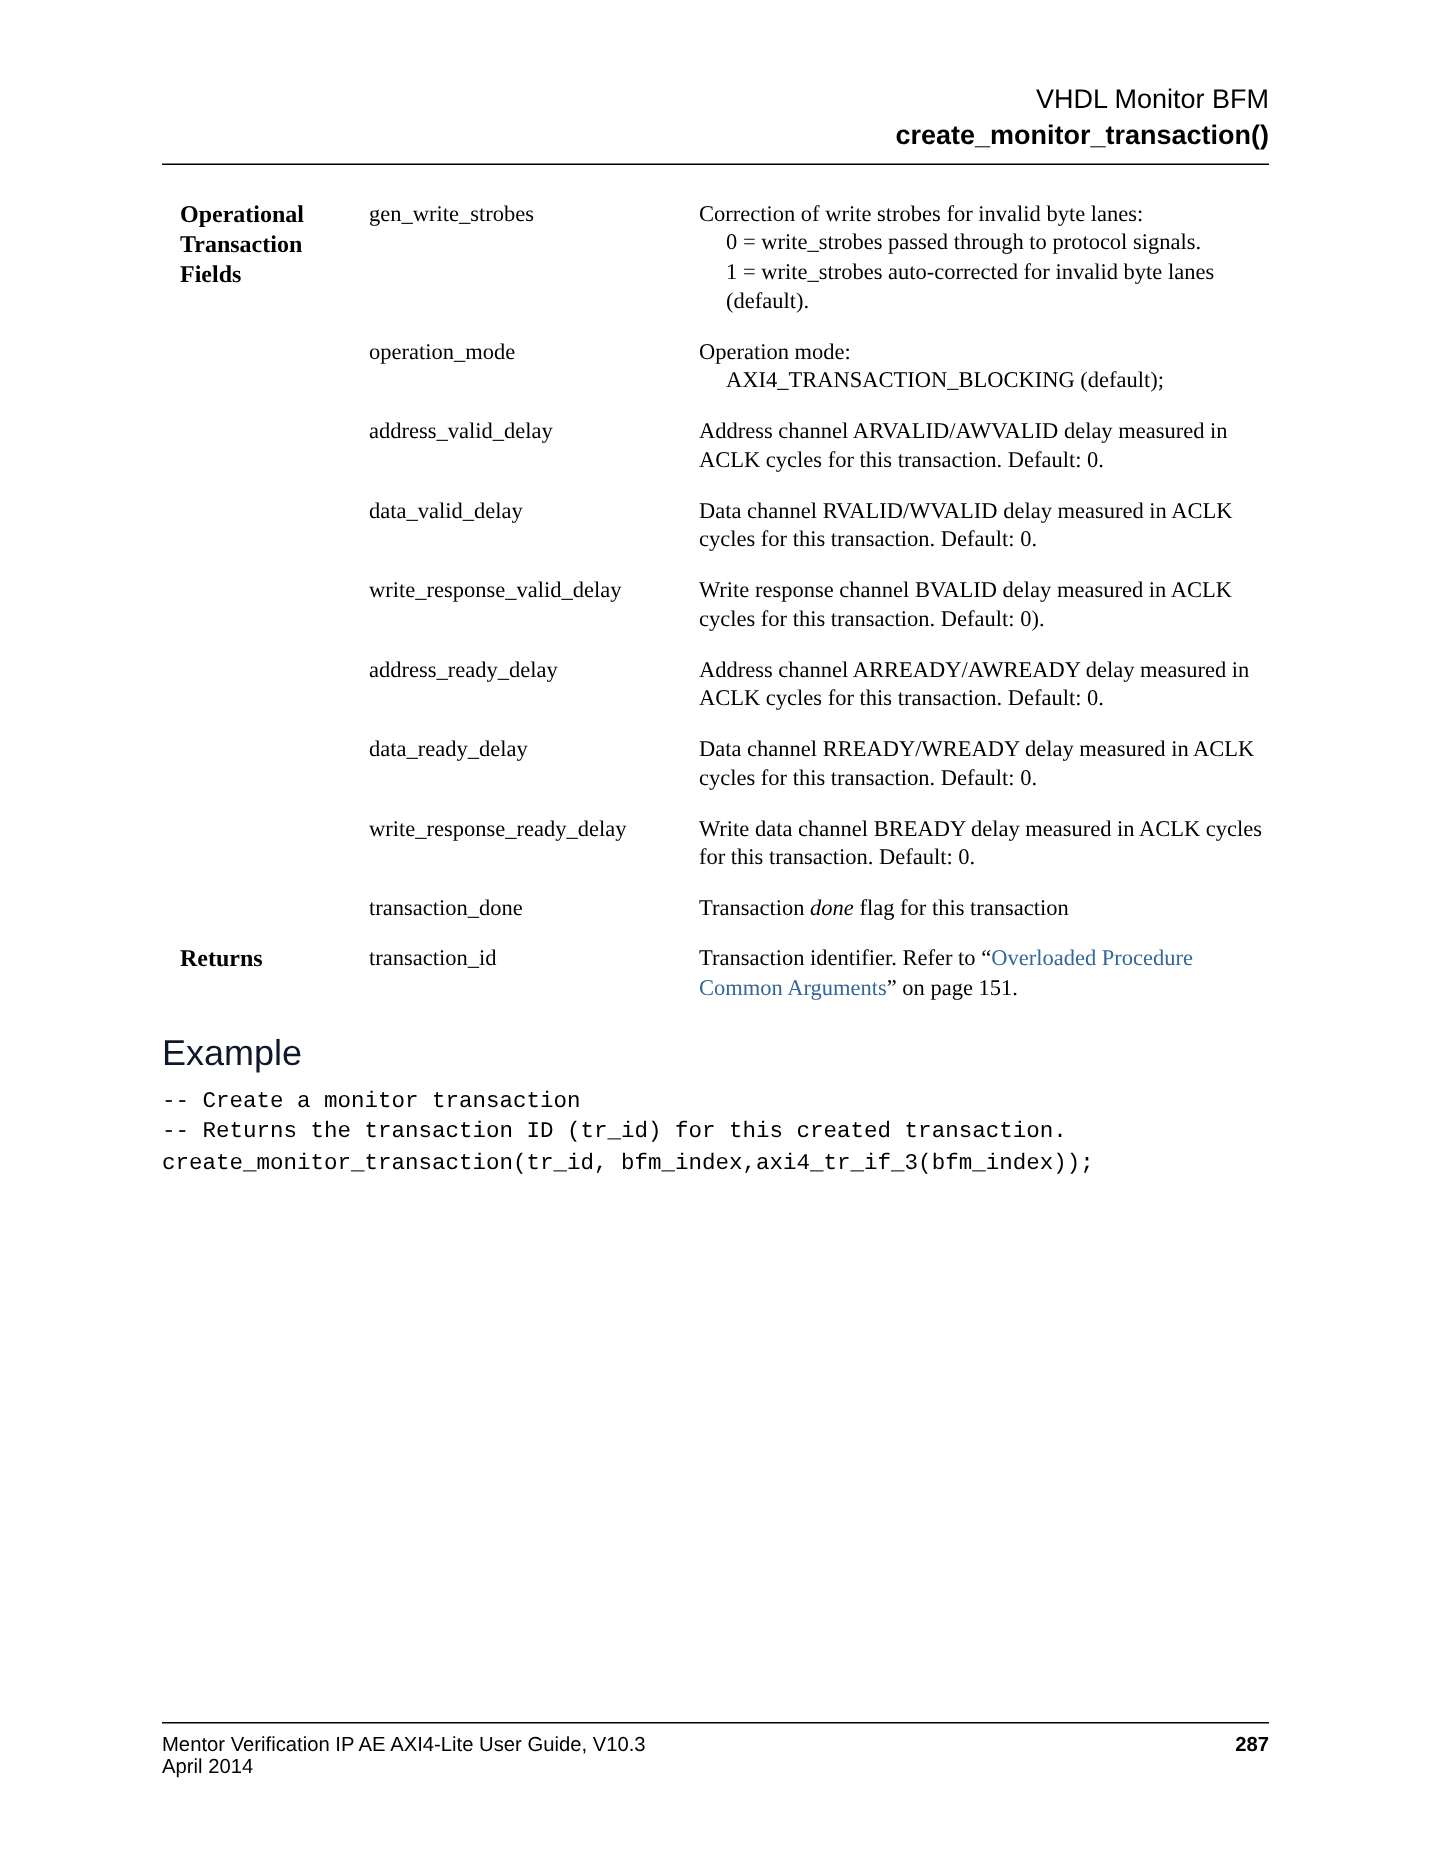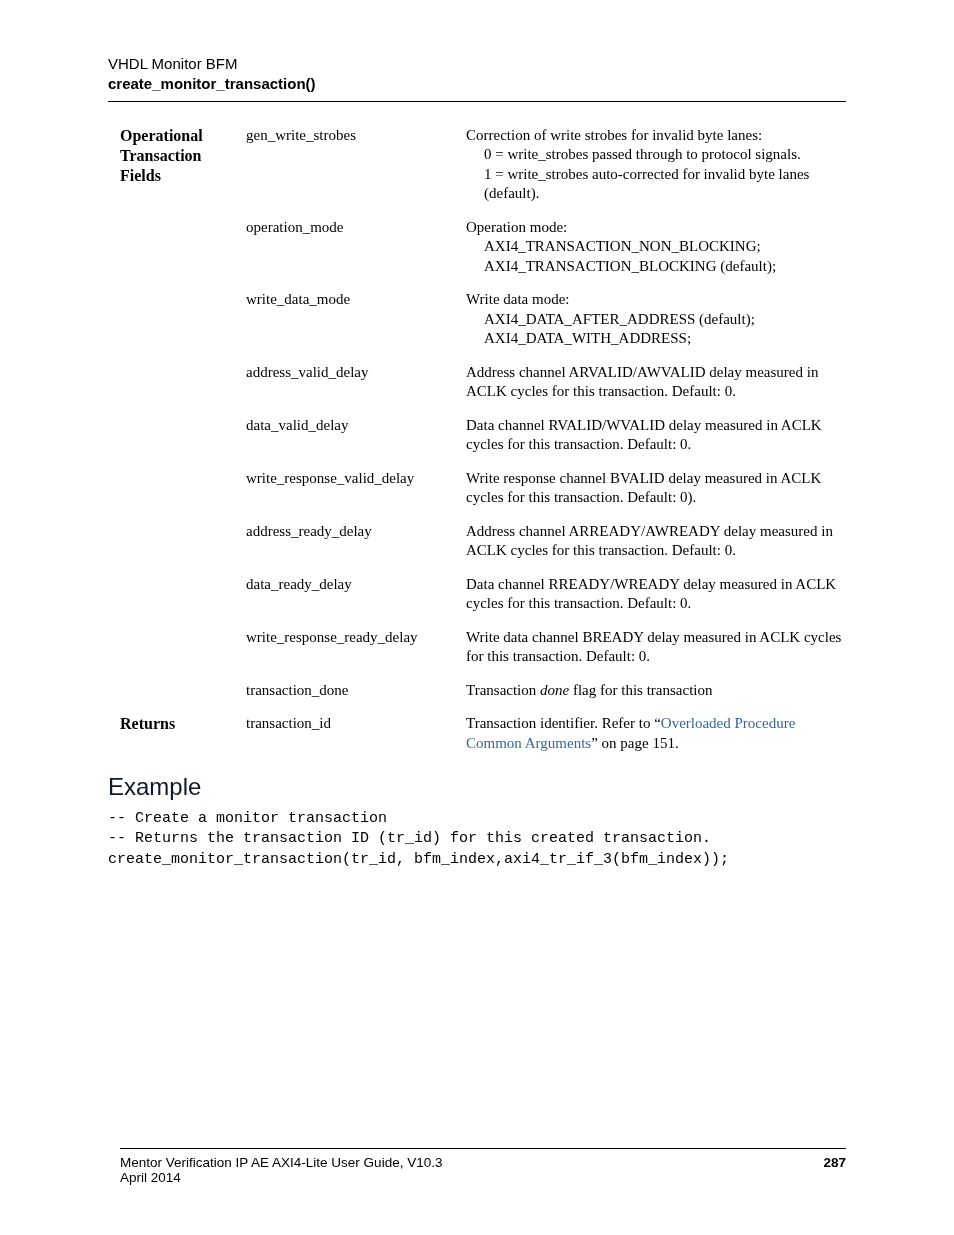--- a/index.html
+++ b/index.html
@@ -14,21 +14,22 @@
     position: relative;
     box-sizing: border-box;
   }
   .page {
     padding: 54px 108px 0 108px;
     box-sizing: border-box;
     height: 100%;
     position: relative;
   }
   .header {
-    font-size: 15px;
+    text-align: right;
+    font-size: 18px;
     line-height: 1.35;
     margin-bottom: 6px;
   }
   .header .bold { font-weight: bold; }
   .hr-top {
     border: none;
     border-top: 1.5px solid #000;
     margin: 0 0 24px 0;
   }
   .content-wrap {
@@ -73,21 +74,21 @@
     font-family: "Courier New", monospace;
     font-size: 15px;
     white-space: pre;
     line-height: 1.35;
   }
   .link { color: #336699; }
   .italic { font-style: italic; margin-top: 48px; }
   .footer {
     position: absolute;
     bottom: 50px;
-    left: 120px;
+    left: 108px;
     right: 108px;
   }
   .hr-bottom {
     border: none;
     border-top: 1px solid #000;
     margin: 0 0 6px 0;
   }
   .footer-line {
     display: flex;
     justify-content: space-between;
@@ -116,34 +117,24 @@
         <div class="indent">0 = write_strobes passed through to protocol signals.</div>
         <div class="indent">1 = write_strobes auto-corrected for invalid byte lanes (default).</div>
       </div>
     </div>
 
     <div class="row">
       <div class="col-head"></div>
       <div class="col-field">operation_mode</div>
       <div class="col-desc">
         <div>Operation mode:</div>
-        <div class="indent">AXI4_TRANSACTION_NON_BLOCKING;</div>
         <div class="indent">AXI4_TRANSACTION_BLOCKING (default);</div>
       </div>
     </div>
 
-    <div class="row">
-      <div class="col-head"></div>
-      <div class="col-field">write_data_mode</div>
-      <div class="col-desc">
-        <div>Write data mode:</div>
-        <div class="indent">AXI4_DATA_AFTER_ADDRESS (default);</div>
-        <div class="indent">AXI4_DATA_WITH_ADDRESS;</div>
-      </div>
-    </div>
 
     <div class="row">
       <div class="col-head"></div>
       <div class="col-field">address_valid_delay</div>
       <div class="col-desc">Address channel ARVALID/AWVALID delay measured in ACLK cycles for this transaction. Default: 0.</div>
     </div>
 
     <div class="row">
       <div class="col-head"></div>
       <div class="col-field">data_valid_delay</div>

